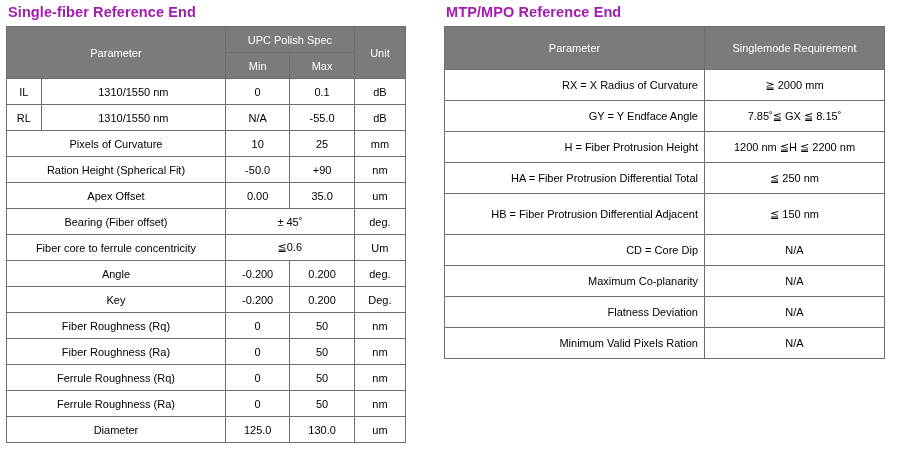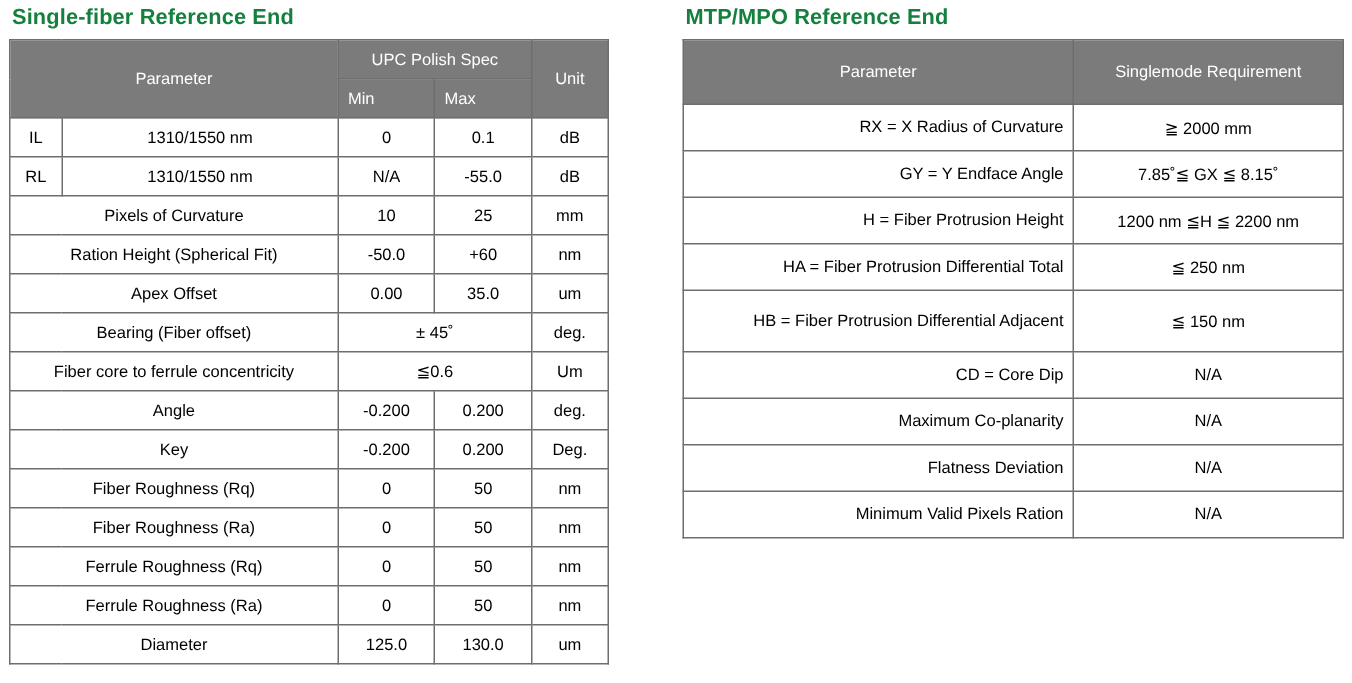--- a/index.html
+++ b/index.html
@@ -22,27 +22,27 @@
   }
   .panel {
     position: absolute;
     top: 0;
   }
   .panel-left {
     left: 6px;
     width: 400px;
   }
   .panel-right {
-    left: 455px;
+    left: 444px;
     width: 440px;
   }
   .panel-title {
     font-size: 14.5px;
     font-weight: bold;
-    color: #15803d;
+    color: #a21caf;
     margin: 4px 0 6px 2px;
     letter-spacing: 0.1px;
   }
   table {
     border-collapse: collapse;
     table-layout: fixed;
   }
   table.tbl {
     border: 1px solid #4a4a4a;
   }
@@ -59,21 +59,21 @@
     background: #7b7b7b !important;
     color: #ffffff !important;
     font-weight: bold;
     text-align: center;
     font-size: 11px;
   }
   .sub-hdr {
     background: #7b7b7b !important;
     color: #ffffff !important;
     font-weight: bold;
-    text-align: left;
+    text-align: center;
     font-size: 10px;
   }
   .c { text-align: center; }
   .l { text-align: center; }
 
   
   table.left-tbl { width: 400px; }
   .left-tbl col.c0 { width: 34px; }
   .left-tbl col.c1 { width: 180px; }
   .left-tbl col.c2 { width: 63px; }
@@ -134,21 +134,21 @@
           </tr>
           <tr>
             <td class="l param" colspan="2">Pixels of Curvature</td>
             <td class="c">10</td>
             <td class="c">25</td>
             <td class="c">mm</td>
           </tr>
           <tr>
             <td class="l param" colspan="2">Ration Height (Spherical Fit)</td>
             <td class="c">-50.0</td>
-            <td class="c">+60</td>
+            <td class="c">+90</td>
             <td class="c">nm</td>
           </tr>
           <tr>
             <td class="l param" colspan="2">Apex Offset</td>
             <td class="c">0.00</td>
             <td class="c">35.0</td>
             <td class="c">um</td>
           </tr>
           <tr>
             <td class="l param" colspan="2">Bearing (Fiber offset)</td>

